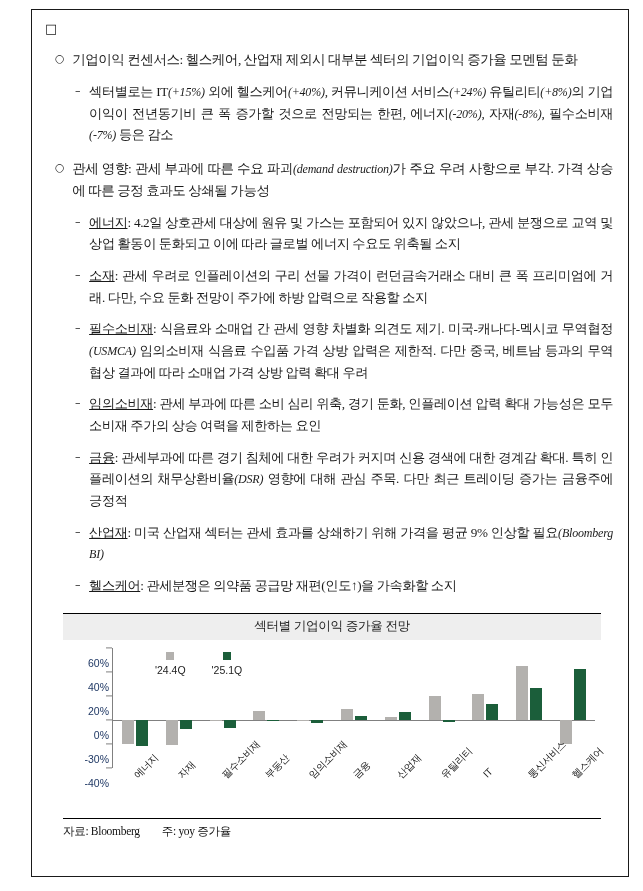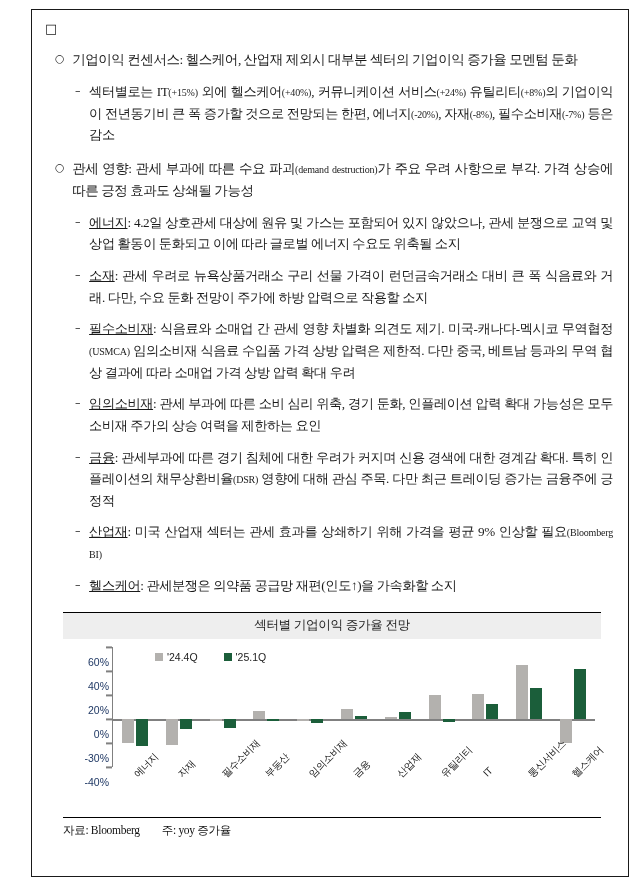--- a/index.html
+++ b/index.html
@@ -71,21 +71,21 @@
     text-align:justify;
   }
   .b2 .mk{
     flex:0 0 auto;
     font-family:"DejaVu Sans",sans-serif;
     font-size:11px;
     line-height:1.78;
   }
   .b2 .tx{flex:1 1 auto;}
   .b2 u{text-decoration:underline;text-underline-offset:1px;}
-  .sm{font-size:10px;letter-spacing:-0.2px;}
+  .sm{font-size:12px;letter-spacing:-0.2px;font-style:italic;}
   .lat{font-family:"Liberation Serif",serif;}
 
   
   .panel{
     margin:16px 12px 0 18px;
     border-top:1.3px solid #000;
     border-bottom:1.3px solid #000;
   }
   .panel-title{
     background:#eeeeee;
@@ -105,21 +105,21 @@
   }
   .legend{
     position:absolute;
     left:92px;top:12px;
     display:flex;gap:26px;
     font-family:"Liberation Sans","DejaVu Sans",sans-serif;
     font-size:10.5px;
     color:#222;
     z-index:5;
   }
-  .legend .it{display:flex;align-items:center;gap:4px;}
+  .legend .it{display:flex;align-items:center;gap:4px;flex-direction:column;}
   .legend .sw{width:8px;height:8px;display:inline-block;}
 
   .ylabels{
     position:absolute;left:0;top:8px;width:46px;height:120px;margin-top:15px;
   }
   .ylab{
     position:absolute;right:0;
     font-family:"Liberation Sans","DejaVu Sans",sans-serif;
     font-size:10.5px;color:#1f3864;
     transform:translateY(-50%);
@@ -194,21 +194,21 @@
       <span class="tx"><b>관세 영향:</b><span> 관세 부과에 따른 수요 파괴</span><span class="sm lat">(demand destruction)</span><span>가 주요 우려 사항으로 부각. 가격 상승에 따른 긍정 효과도 상쇄될 가능성</span></span>
     </div>
 
     <div class="b2">
       <span class="mk">–</span>
       <span class="tx"><u>에너지</u><span>: </span><span>4.2일 상호관세 대상에 원유 및 가스는 포함되어 있지 않았으나, 관세 분쟁으로 교역 및 상업 활동이 둔화되고 이에 따라 글로벌 에너지 수요도 위축될 소지</span></span>
     </div>
 
     <div class="b2">
       <span class="mk">–</span>
-      <span class="tx"><u>소재</u><span>: </span><span>관세 우려로 뉴욕상품거래소 구리 선물 가격이 런던금속거래소 대비 큰 폭 식음료와 거래. 다만, 수요 둔화 전망이 주가에 하방 압력으로 작용할 소지</span></span>
+      <span class="tx"><u>소재</u><span>: </span><span>관세 우려로 인플레이션의 구리 선물 가격이 런던금속거래소 대비 큰 폭 프리미엄에 거래. 다만, 수요 둔화 전망이 주가에 하방 압력으로 작용할 소지</span></span>
     </div>
 
     <div class="b2">
       <span class="mk">–</span>
       <span class="tx"><u>필수소비재</u><span>: </span><span>식음료와 소매업 간 관세 영향 차별화 의견도 제기. 미국-캐나다-멕시코 무역협정</span><span class="sm lat">(USMCA)</span><span> 임의소비재 식음료 수입품 가격 상방 압력은 제한적. 다만 중국, 베트남 등과의 무역 협상 결과에 따라 소매업 가격 상방 압력 확대 우려</span></span>
     </div>
 
     <div class="b2">
       <span class="mk">–</span>
       <span class="tx"><u>임의소비재</u><span>: </span><span>관세 부과에 따른 소비 심리 위축, 경기 둔화, 인플레이션 압력 확대 가능성은 모두 소비재 주가의 상승 여력을 제한하는 요인</span></span>

